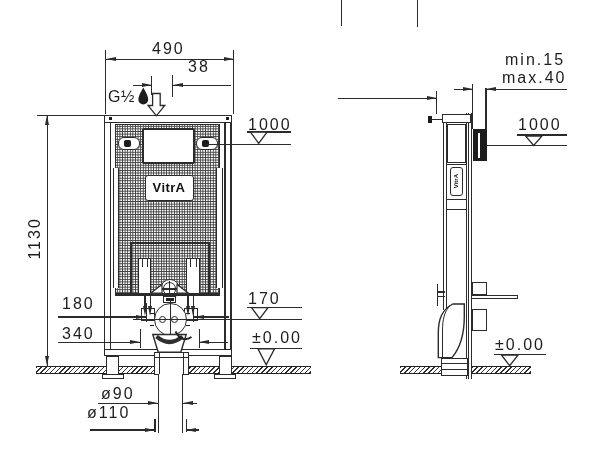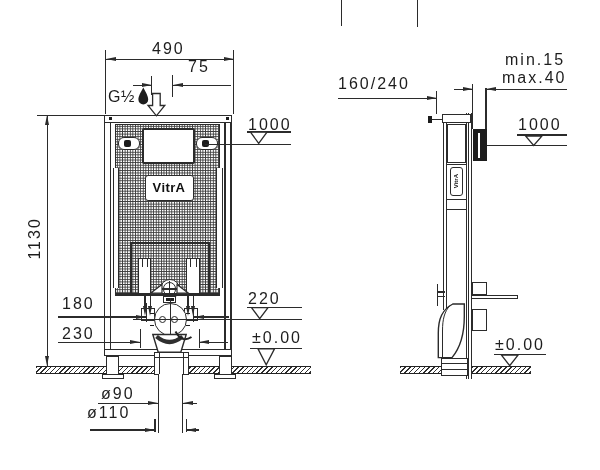--- a/index.html
+++ b/index.html
@@ -157,21 +157,21 @@
 
   <div class="grp">
 
     <div class="lbl" style="left:152px;top:41px">490</div>
     <div class="hl" style="left:105.5px;top:58.7px;width:128.5px"></div>
     <div class="aw l" style="left:105.5px;top:57.1px"></div>
     <div class="aw r" style="left:224px;top:57.1px"></div>
     <div class="vl" style="left:105px;top:50px;height:64px"></div>
     <div class="vl" style="left:233.2px;top:50px;height:64px"></div>
 
-    <div class="lbl" style="left:188px;top:59px">75</div>
+    <div class="lbl" style="left:188px;top:59px">38</div>
     <div class="hl" style="left:133px;top:84.7px;width:18px"></div>
     <div class="aw r" style="left:141.5px;top:83.1px"></div>
     <div class="vl" style="left:151px;top:76px;height:19px"></div>
     <div class="hl" style="left:173px;top:84.7px;width:58px"></div>
     <div class="aw l" style="left:172.5px;top:83.1px"></div>
     <div class="vl" style="left:172.2px;top:75px;height:22px"></div>
 
     <div class="lbl" style="left:108px;top:89px;letter-spacing:0.5px">G½</div>
 
     <div class="lbl" style="left:248px;top:116.5px">1000</div>
@@ -185,25 +185,25 @@
     <div class="hl" style="left:37px;top:114.6px;width:67px"></div>
 
     <div class="lbl" style="left:62px;top:296px">180</div>
     <div class="hl" style="left:58px;top:316.4px;width:87.5px"></div>
     <div class="aw r" style="left:136px;top:314.8px"></div>
     <div class="vl" style="left:145.6px;top:303px;height:19px"></div>
     <div class="hl" style="left:193.5px;top:316.4px;width:35px"></div>
     <div class="aw l" style="left:193.5px;top:314.8px"></div>
     <div class="vl" style="left:193.2px;top:303px;height:19px"></div>
 
-    <div class="lbl" style="left:248px;top:291px">220</div>
+    <div class="lbl" style="left:248px;top:291px">170</div>
     <div class="hl" style="left:247px;top:306.7px;width:55px"></div>
     <div class="hl" style="left:133px;top:318.9px;width:169px;height:1.1px"></div>
 
-    <div class="lbl" style="left:62px;top:325.5px">230</div>
+    <div class="lbl" style="left:62px;top:325.5px">340</div>
     <div class="hl" style="left:58px;top:341.6px;width:81.5px"></div>
     <div class="aw r" style="left:130px;top:340px"></div>
     <div class="vl" style="left:139.5px;top:329px;height:18.5px"></div>
     <div class="hl" style="left:198.8px;top:341.6px;width:29.7px"></div>
     <div class="aw l" style="left:198.8px;top:340px"></div>
     <div class="vl" style="left:198.5px;top:329px;height:18.5px"></div>
 
     <div class="lbl" style="left:252px;top:329.5px">±0.00</div>
     <div class="hl" style="left:250px;top:347.5px;width:52px"></div>
 
@@ -217,21 +217,20 @@
     <div class="hl" style="left:90px;top:429.3px;width:64.5px"></div>
     <div class="aw r" style="left:145px;top:427.7px"></div>
     <div class="vl" style="left:154.4px;top:419px;height:13px"></div>
     <div class="hl" style="left:186.3px;top:429.3px;width:13.2px"></div>
     <div class="aw l" style="left:186.3px;top:427.7px"></div>
     <div class="vl" style="left:186px;top:419px;height:13px"></div>
 
     <div class="vl" style="left:340.6px;top:0;height:26px"></div>
     <div class="vl" style="left:416.6px;top:0;height:27px"></div>
 
-    <div class="lbl" style="left:338px;top:76px">160/240</div>
     <div class="hl" style="left:338px;top:97.7px;width:98.5px"></div>
     <div class="aw r" style="left:426.5px;top:96.1px"></div>
     <div class="vl" style="left:435.9px;top:91px;height:23px"></div>
 
     <div class="lbl" style="left:505px;top:52px">min.15</div>
     <div class="lbl" style="left:502px;top:70px">max.40</div>
     <div class="hl" style="left:486px;top:88.9px;width:81px"></div>
     <div class="aw l" style="left:486px;top:87.3px"></div>
     <div class="hl" style="left:454px;top:88.9px;width:18.5px"></div>
     <div class="aw r" style="left:462.5px;top:87.3px"></div>

